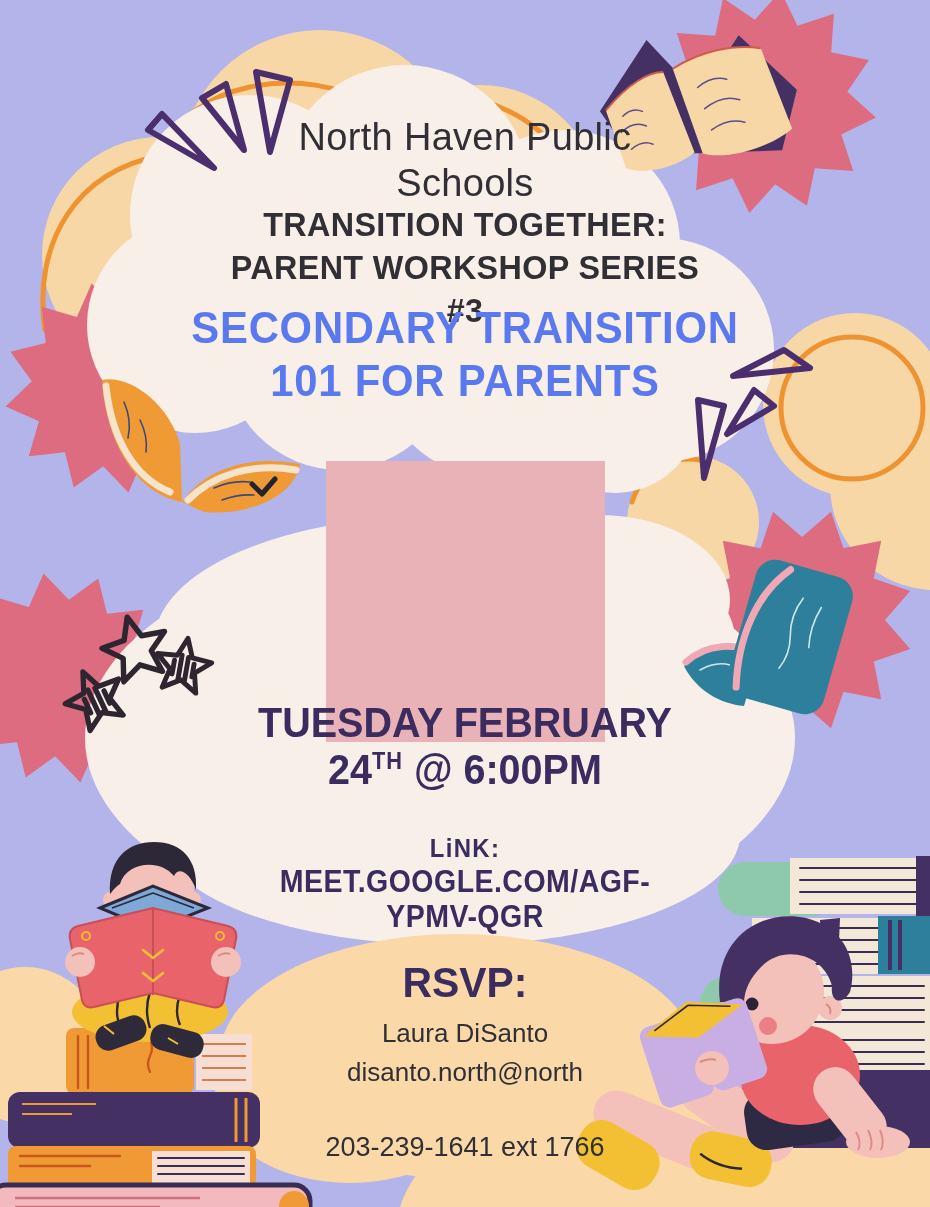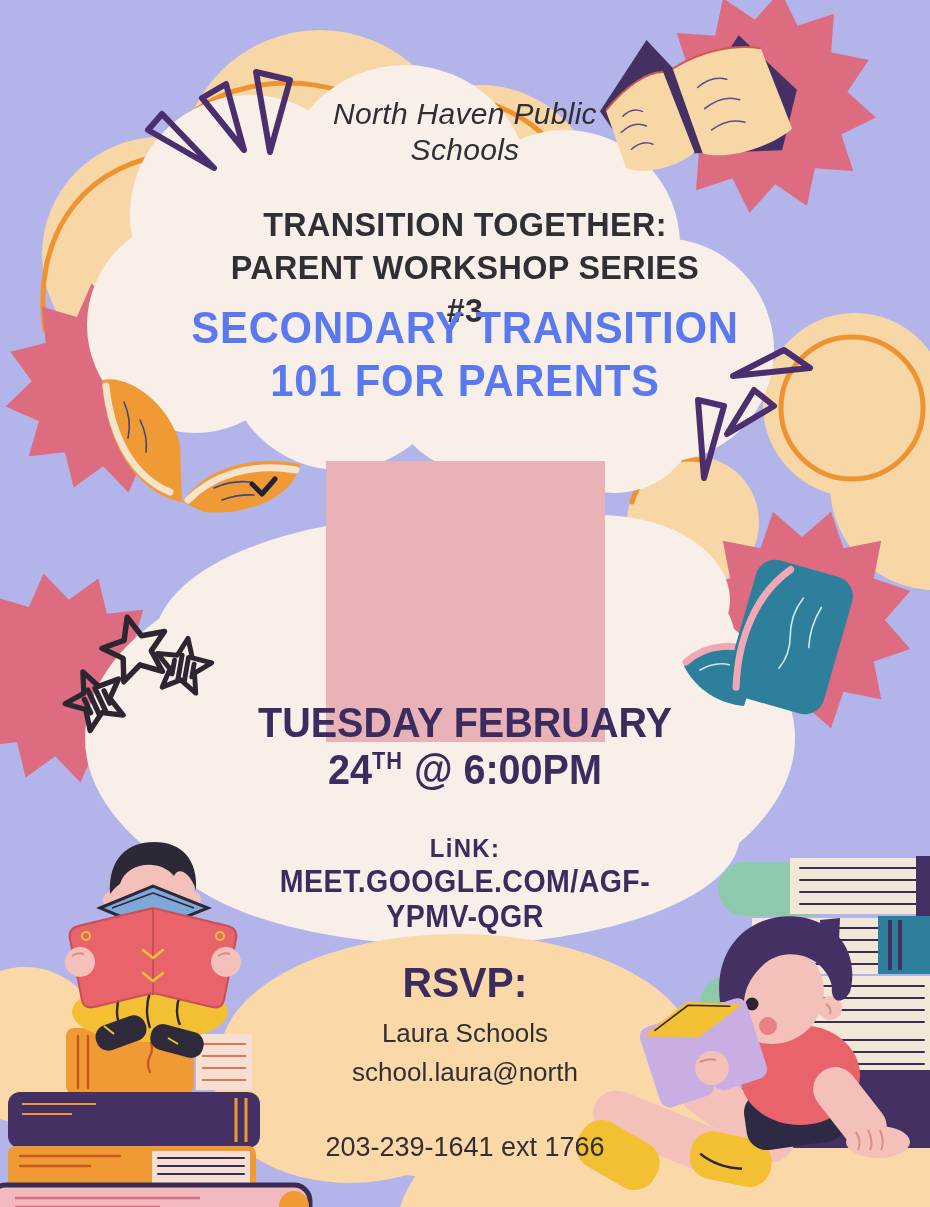--- a/index.html
+++ b/index.html
@@ -38,21 +38,21 @@
   .s-squig{stroke:#5b4b8a;fill:none;stroke-width:1.5;stroke-linecap:round}
   .s-navy{stroke:#39497e;fill:none;stroke-width:1.6;stroke-linecap:round}
   .s-pink{stroke:#f0a8b4;fill:none;stroke-width:7;stroke-linecap:round}
   .s-lite{stroke:#cfe6ee;fill:none;stroke-width:1.6;stroke-linecap:round}
   .s-creamedge{stroke:#f6e3cc;fill:none;stroke-width:7;stroke-linecap:round}
   .s-darkline{stroke:#3a2d54;stroke-width:2;fill:none;stroke-linecap:round}
   .s-oredge{stroke:#c8571f;stroke-width:2.4;fill:none;stroke-linecap:round}
   .s-gold{stroke:#f3c034;stroke-width:2.6;fill:none;stroke-linecap:round;stroke-linejoin:round}
   
   .txt{position:absolute;text-align:center;font-family:"Liberation Sans",sans-serif;}
-  .school{top:96px;left:295px;width:340px;font-size:30px;line-height:1.2;color:var(--c-ink,#2f2f35);letter-spacing:.3px;font-style:italic;}
+  .school{top:115px;left:295px;width:340px;font-size:38px;line-height:1.2;color:var(--c-ink,#2f2f35);letter-spacing:.3px;}
   .series{top:203px;left:205px;width:520px;font-size:34px;line-height:1.26;font-weight:700;color:var(--c-ink,#2f2f35);letter-spacing:.4px;transform:scaleX(.95);}
   .maintitle{top:301px;left:165px;width:600px;font-size:45px;line-height:1.18;font-weight:700;color:var(--c-blue-heading,#5b79ef);letter-spacing:.8px;transform:scaleX(.93);}
   .presenter{top:472px;left:230px;width:470px;font-size:30px;line-height:1.22;color:var(--c-ink,#2f2f35);}
   .question{top:586px;left:245px;width:440px;font-size:30px;line-height:1.25;color:var(--c-ink,#2f2f35);}
   .datetime{top:699px;left:165px;width:600px;font-size:43px;line-height:1.1;font-weight:700;color:var(--c-dark-purple,#3b2c5f);transform:scaleX(.92);}
   .datetime sup{font-size:55%;vertical-align:super;letter-spacing:1px;}
   .linkblock{top:833px;left:215px;width:500px;font-weight:700;color:var(--c-dark-purple,#3b2c5f);transform:scaleX(.92);}
   .link-label{font-size:26px;letter-spacing:1.5px;}
   .link-line{font-size:31px;line-height:1.14;letter-spacing:.5px;}
   .rsvp-heading{top:958px;left:265px;width:400px;font-size:43px;font-weight:700;color:var(--c-dark-purple,#3b2c5f);transform:scaleX(.95);}
@@ -279,17 +279,17 @@
     <div><span>24</span><sup>TH</sup><span> @ 6:00PM</span></div>
   </div>
 
   <div class="txt linkblock">
     <div class="link-label">LiNK:</div>
     <div class="link-line">MEET.GOOGLE.COM/AGF-</div>
     <div class="link-line">YPMV-QGR</div>
   </div>
 
   <div class="txt rsvp-heading">RSVP:</div>
-  <div class="txt rsvp-line rsvp-name">Laura Schools</div>
-  <div class="txt rsvp-line rsvp-email1">school.laura@north</div>
+  <div class="txt rsvp-line rsvp-name">Laura DiSanto</div>
+  <div class="txt rsvp-line rsvp-email1">disanto.north@north</div>
   <div class="txt rsvp-line rsvp-phone">203-239-1641 ext 1766</div>
 
 </div>
 
 </body></html>

